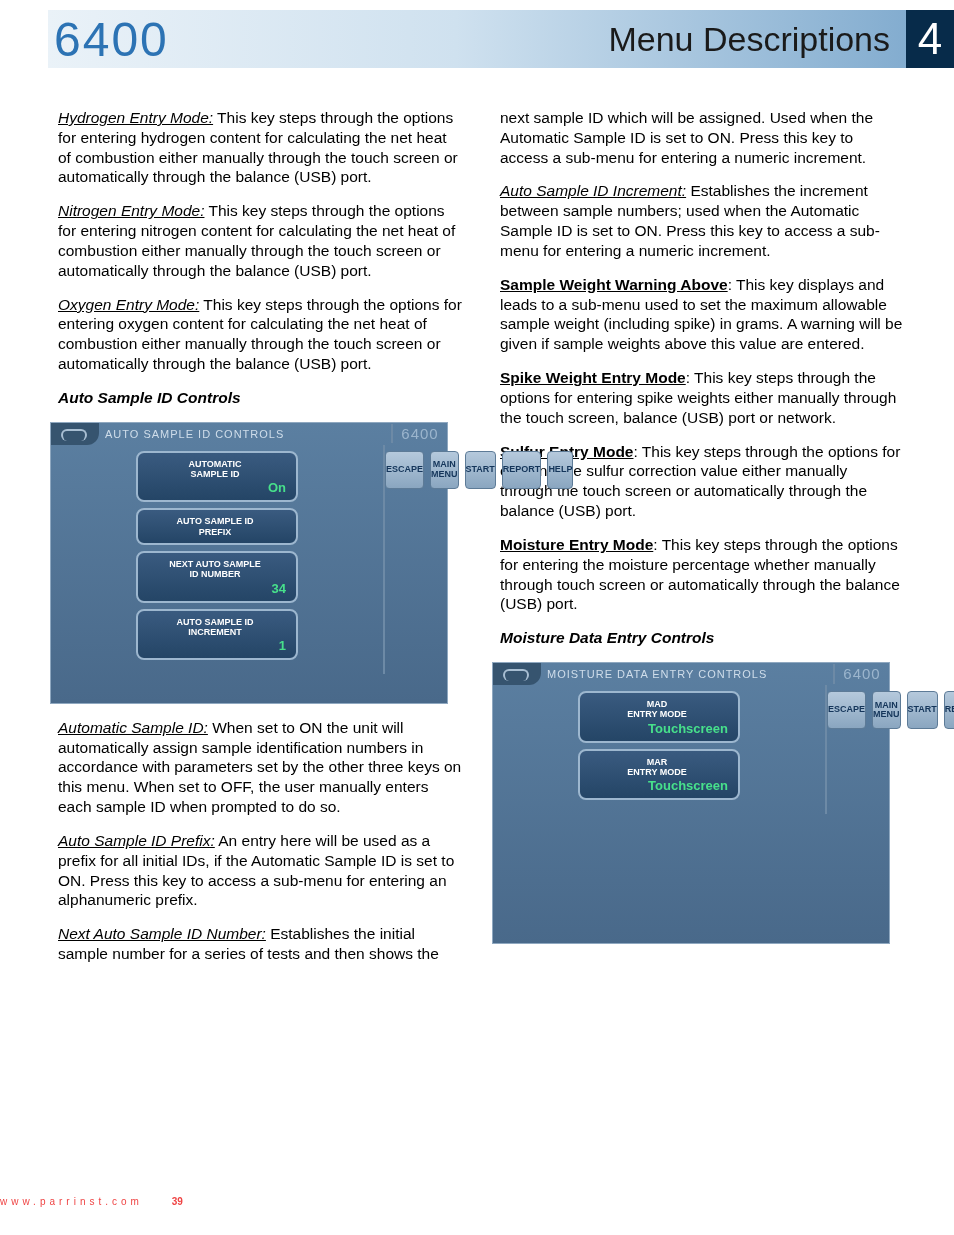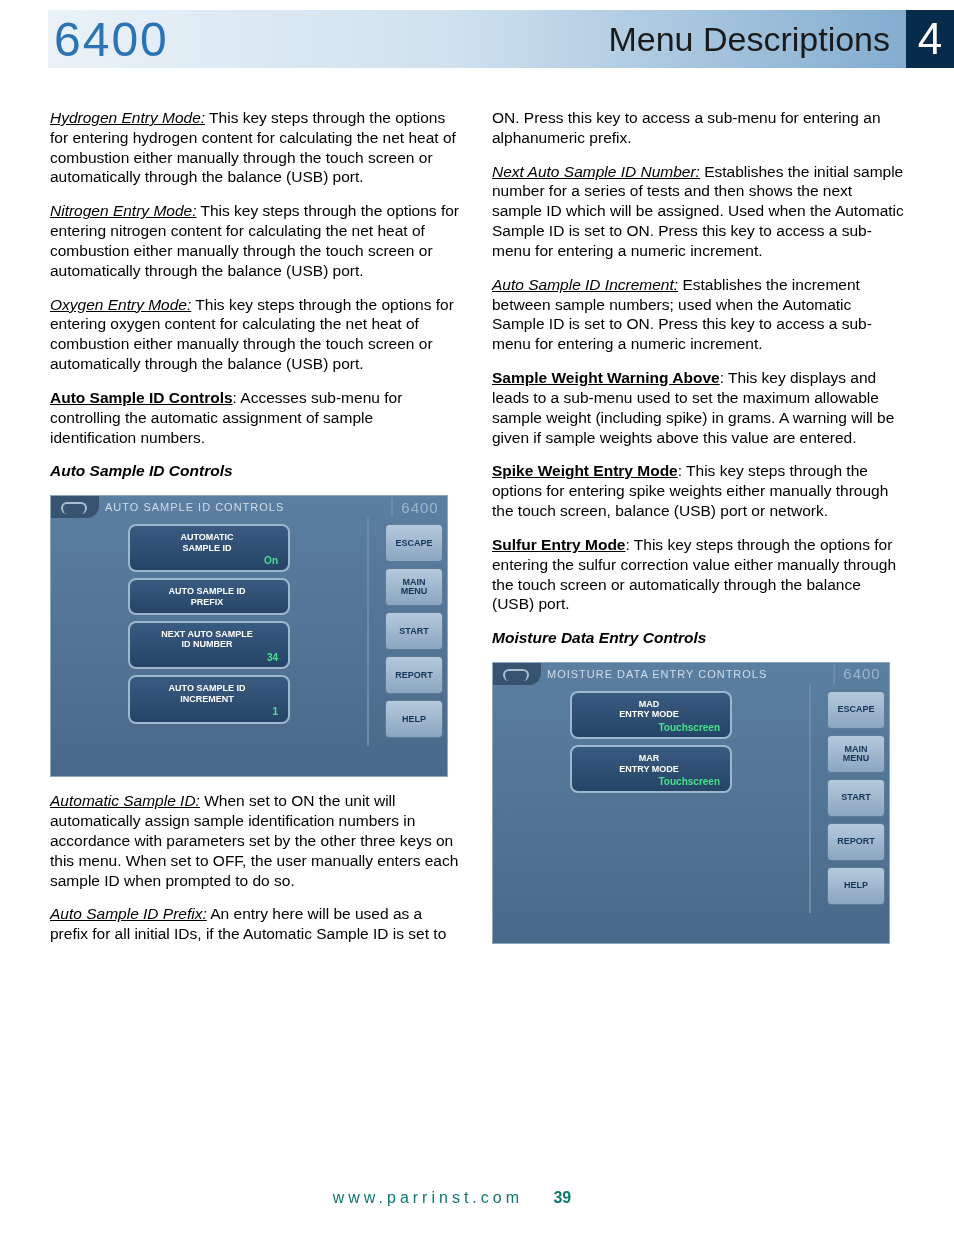--- a/index.html
+++ b/index.html
@@ -57,21 +57,21 @@
     position: absolute;
     left: 50px;
     right: 50px;
     top: 108px;
     bottom: 80px;
     column-count: 2;
     column-gap: 30px;
     font-size: 15.5px;
     line-height: 1.28;
   }
-  .cols p { margin: 0 0 14px 0; }
+  .cols p { margin: 0 0 14px 8px; }
   .para-indent { margin-left: 46px; }
   .term { font-style: italic; text-decoration: underline; }
   .bold-u { font-weight: 700; text-decoration: underline; }
   .caption { font-weight: 700; font-style: italic; margin: 0 0 2px 0; }
 
   
   .device {
     width: 396px;
     break-inside: avoid;
     background: linear-gradient(to bottom, #5b7fa1, #49698a);
@@ -114,42 +114,41 @@
   .device .body {
     display: flex;
   }
   .device .mainpane {
     flex: 1;
     padding: 6px 4px 8px 4px;
   }
   .device .sidepane {
     width: 58px;
     display: flex;
-    flex-direction: column;
     gap: 6px;
-    padding: 6px 4px 8px 16px;
+    padding: 6px 4px 8px 0;
     border-left: 2px solid #6d8aa6;
   }
   .device .btn {
     background: linear-gradient(to bottom, #3a5b80, #244566);
     border: 2px solid #9db7cf;
     border-radius: 8px;
     color: #fff;
     font-size: 9px;
     font-weight: 700;
     text-align: center;
     padding: 6px 6px 4px 2px;
     line-height: 1.15;
     position: relative;
     width: 150px;
     margin: 0 auto 6px auto;
   }
   .device .btn .val {
     text-align: right;
-    font-size: 10px;
+    font-size: 13px;
     color: #47e08b;
     font-weight: 700;
     margin-top: 2px;
     padding-right: 4px;
   }
   .device .sidebtn {
     background: linear-gradient(to bottom, #b5c9dc, #8aa6c0);
     border: 1px solid #5d7b97;
     border-radius: 4px;
     font-size: 9px;
@@ -160,24 +159,24 @@
     display: flex;
     align-items: center;
     justify-content: center;
     line-height: 1.05;
   }
 
   
   .footer {
     position: absolute;
     left: 0; right: 50px; bottom: 28px;
-    text-align: center;
-    font-size: 16px;
+    text-align: left;
+    font-size: 10px;
     letter-spacing: 4px;
-    color: #0f766e;
+    color: #ef4444;
   }
   .footer .pg { letter-spacing: 0; font-weight: 700; margin-left: 22px; }
 </style>
 </head>
 <body>
 
 <div class="hdr">
   <div class="model">6400</div>
   <div class="menudesc">Menu Descriptions</div>
   <div class="chapbox">4</div>
@@ -190,23 +189,20 @@
   </p>
 
   <p class="para-indent">
     <span class="term">Nitrogen Entry Mode:</span><span> This key steps through the options for entering nitrogen content for calculating the net heat of combustion either manually through the touch screen or automatically through the balance (USB) port.</span>
   </p>
 
   <p class="para-indent">
     <span class="term">Oxygen Entry Mode:</span><span> This key steps through the options for entering oxygen content for calculating the net heat of combustion either manually through the touch screen or automatically through the balance (USB) port.</span>
   </p>
 
-  <p>
-    <span class="bold-u">Auto Sample ID Controls</span><span>:  Accesses sub-menu for controlling the automatic assignment of sample identification numbers.</span>
-  </p>
 
   <p class="caption">Auto Sample ID Controls</p>
 
   <div class="device" style="height:280px;">
     <div class="titlebar">
       <div class="tabcurve"></div>
       <div class="title">AUTO SAMPLE ID CONTROLS</div>
       <div class="model-sm">6400</div>
     </div>
     <div class="body">
@@ -264,20 +260,23 @@
   </p>
 
   <p>
     <span class="bold-u">Spike Weight Entry Mode</span><span>:  This key steps through the options for entering spike weights either manually through the touch screen, balance (USB) port or network.</span>
   </p>
 
   <p>
     <span class="bold-u">Sulfur Entry Mode</span><span>:  This key steps through the options for entering the sulfur correction value either manually through the touch screen or automatically through the balance (USB) port.</span>
   </p>
 
+  <p>
+    <span class="bold-u">Moisture Entry Mode</span><span>:  This key steps through the options for entering the moisture percentage whether manually through touch screen or automatically through the balance (USB) port.</span>
+  </p>
 
   <p class="caption">Moisture Data Entry Controls</p>
 
   <div class="device" style="height:280px;">
     <div class="titlebar">
       <div class="tabcurve"></div>
       <div class="title">MOISTURE DATA ENTRY CONTROLS</div>
       <div class="model-sm">6400</div>
     </div>
     <div class="body">

